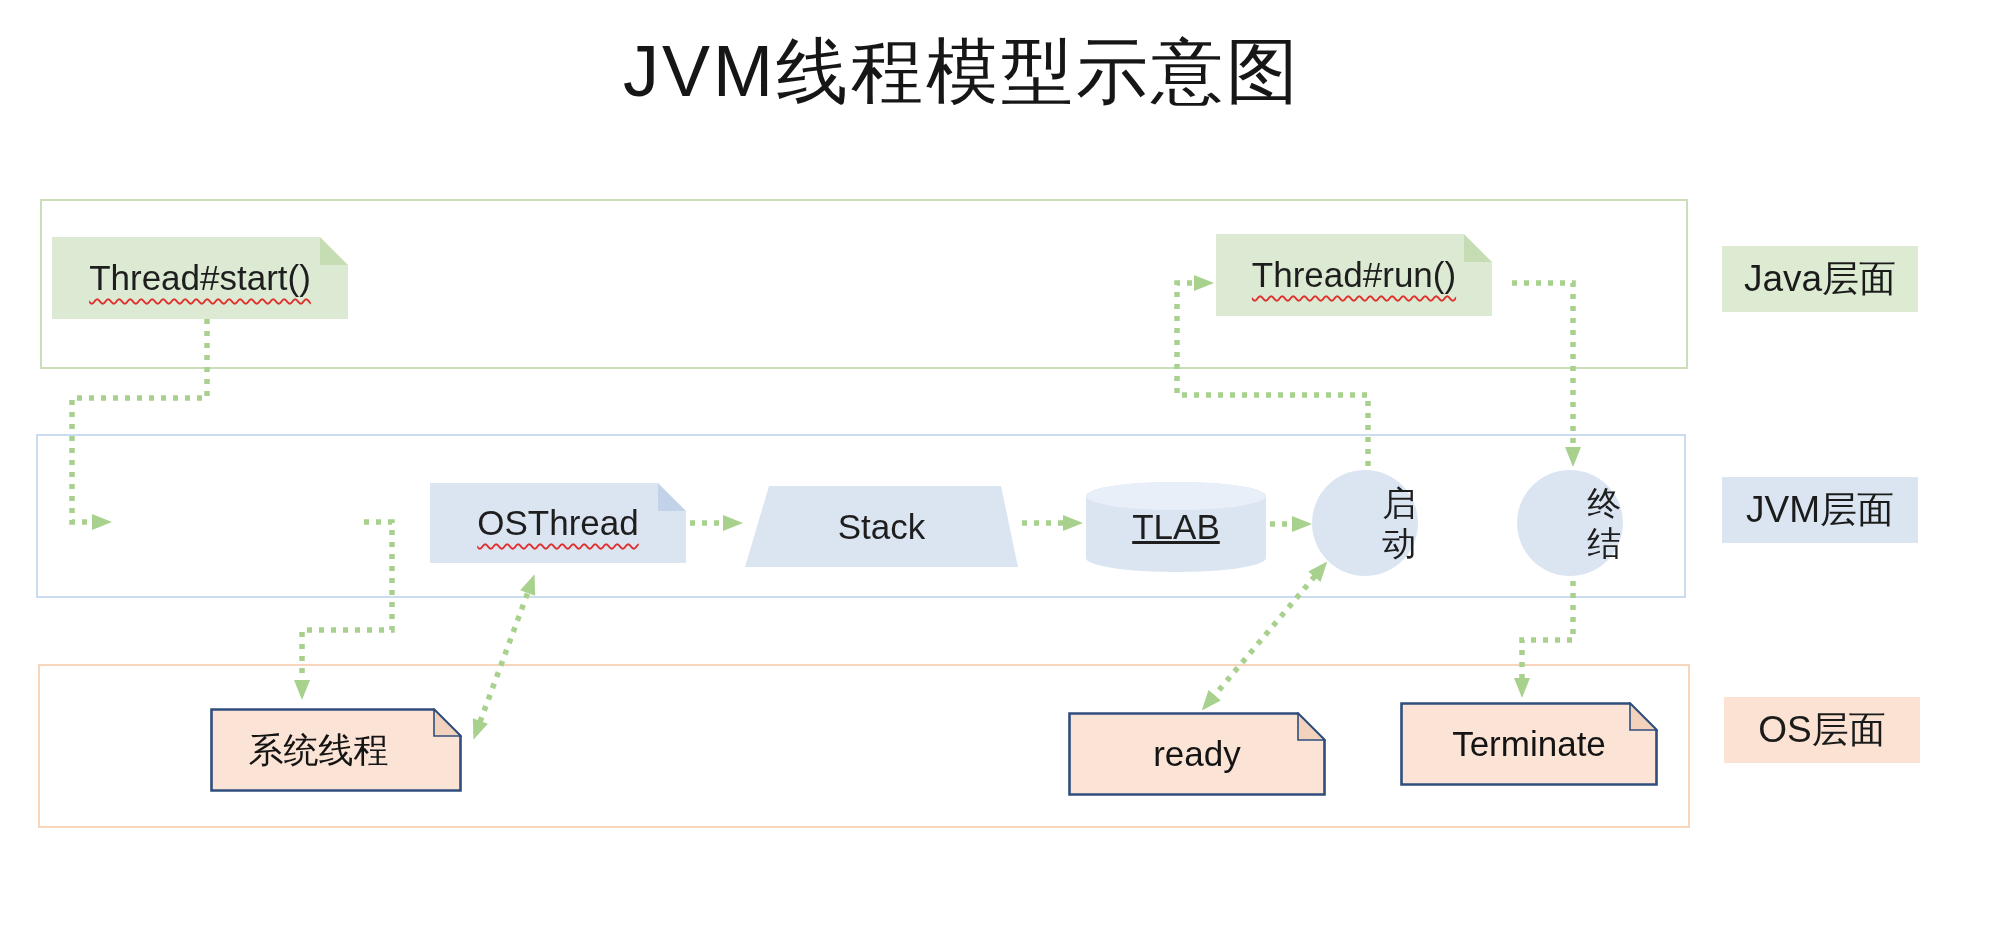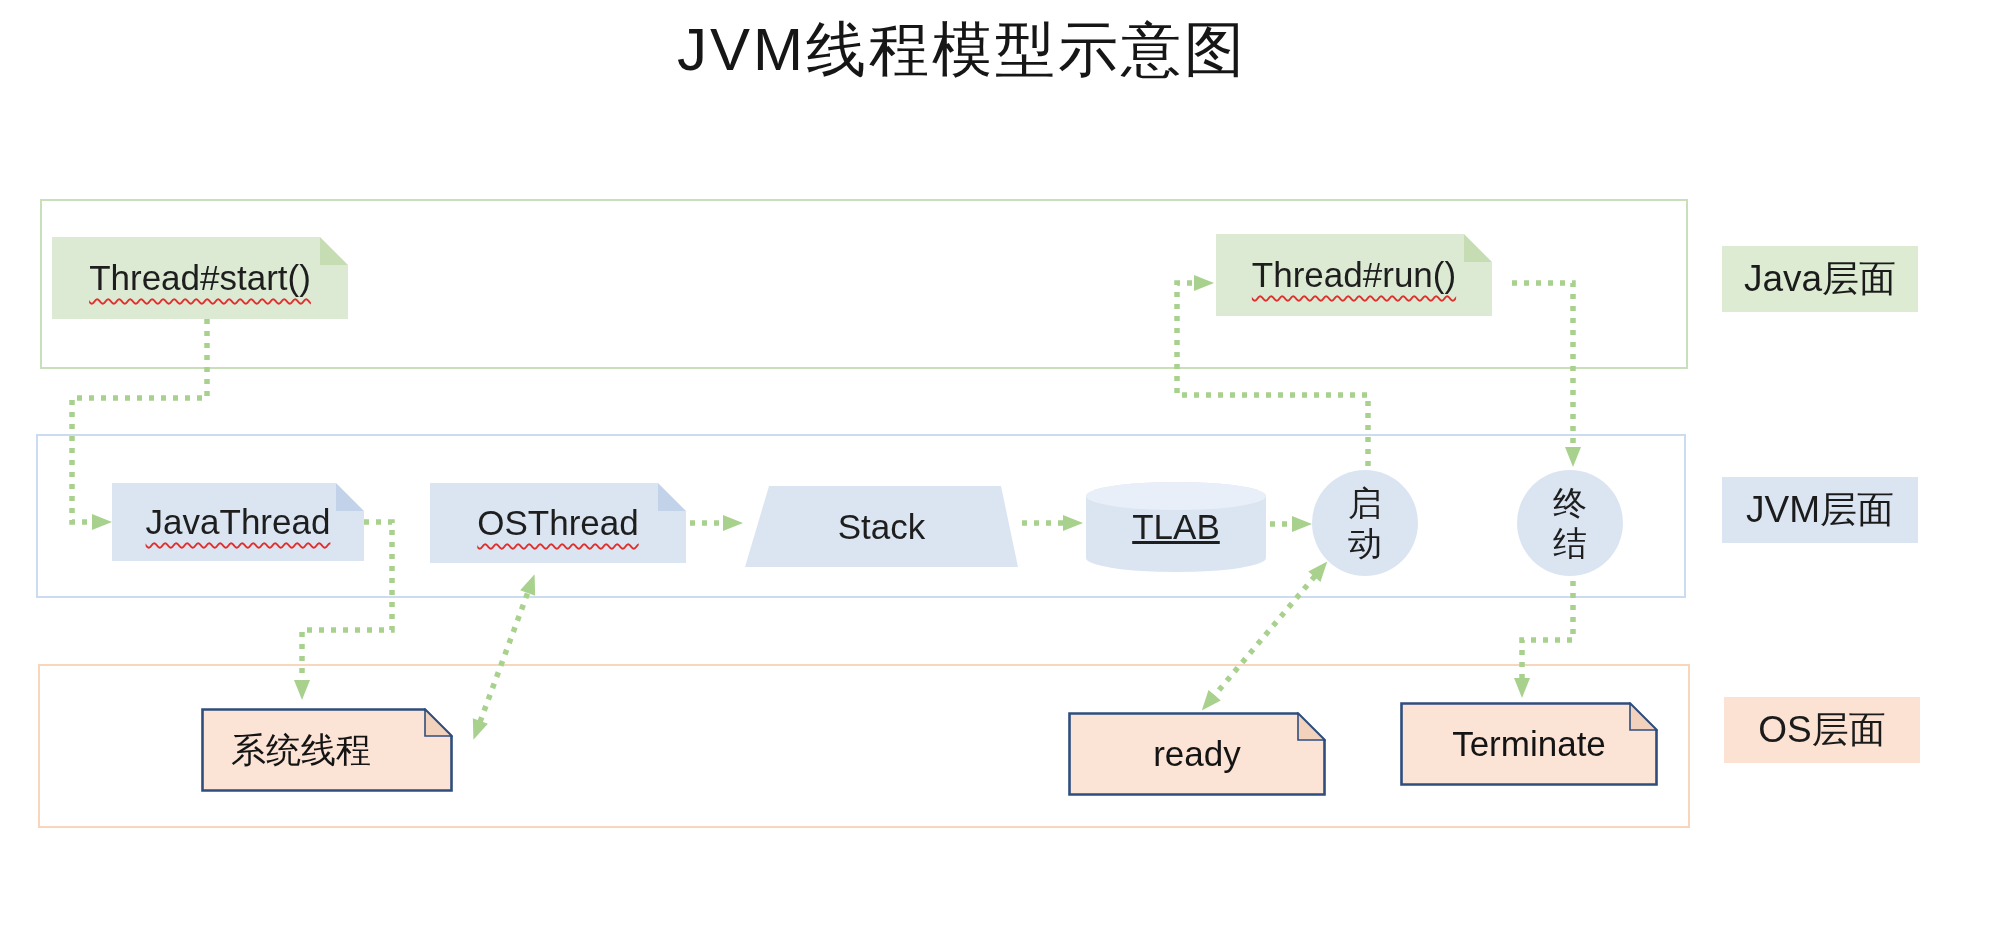--- a/index.html
+++ b/index.html
@@ -2,22 +2,22 @@
 <html><head>
 <meta charset="utf-8">
 <style>
   html,body{margin:0;padding:0;background:#ffffff;}
   .canvas{
     position:relative;width:2004px;height:926px;background:#ffffff;overflow:hidden;
     font-family:"Liberation Sans",sans-serif;color:#1e1e1e;
   }
   
   .page-title{
-    position:absolute;left:0;top:10px;width:1924px;text-align:center;
-    font-size:60px;font-weight:200;letter-spacing:3px;color:#161616;
+    position:absolute;left:0;top:24px;width:1924px;text-align:center;
+    font-size:72px;font-weight:200;letter-spacing:3px;color:#161616;
     font-family:"Liberation Sans",sans-serif;white-space:nowrap;
   }
   
   .band{position:absolute;background:#ffffff;box-sizing:border-box;}
   .band-java{left:40px;top:199px;width:1648px;height:170px;border:2px solid #c9dfba;}
   .band-jvm {left:36px;top:434px;width:1650px;height:164px;border:2px solid #ccdcf0;}
   .band-os  {left:38px;top:664px;width:1652px;height:164px;border:2px solid #f8d5bd;}
   
   .layer-label{
     position:absolute;height:66px;min-width:196px;box-sizing:border-box;padding:0 14px;
@@ -58,36 +58,36 @@
   }
   
   .cylinder{position:absolute;left:1086px;top:482px;width:180px;height:90px;z-index:10;}
   .cylinder .cyl-text{
     position:absolute;left:0;top:14px;width:100%;height:62px;
     display:flex;align-items:center;justify-content:center;font-size:35px;text-decoration:underline;
   }
   
   .state-circle{
     position:absolute;width:106px;height:106px;border-radius:50%;background:#dbe5f2;
-    display:flex;align-items:center;justify-content:center;z-index:10;
+    display:flex;align-items:center;justify-content:flex-end;z-index:10;
   }
   .state-circle .stack-text{
     width:1.1em;font-size:34px;line-height:1.18;text-align:center;
     word-break:break-all;font-weight:500;
   }
   .c-launch{left:1312px;top:470px;}
   .c-finish{left:1517px;top:470px;}
   
   .tag{position:absolute;z-index:10;}
   .tag svg{position:absolute;left:0;top:0;}
   .tag .tag-text{
     position:absolute;left:0;top:0;width:100%;height:100%;
     display:flex;align-items:center;justify-content:center;font-size:35px;color:#141414;
   }
-  .t-system{left:201px;top:708px;width:200px;height:84px;}
+  .t-system{left:210px;top:708px;width:200px;height:84px;padding-left:17px;}
   .t-system .tag-text{font-weight:500;}
   .t-ready {left:1068px;top:712px;width:258px;height:84px;}
   .t-terminate{left:1400px;top:702px;width:258px;height:84px;}
   
   .connectors{position:absolute;left:0;top:0;z-index:5;pointer-events:none;}
   .connectors path.flow{
     fill:none;stroke:#a9d18e;stroke-width:5.5;stroke-dasharray:5 7;stroke-linecap:butt;
   }
 </style>
 </head>
@@ -123,23 +123,20 @@
   <div class="layer-label label-jvm">JVM层面</div>
   <div class="layer-label label-os">OS层面</div>
 
   <div class="note note-green n-thread-start">
     <span class="squiggle">Thread#start()</span>
   </div>
   <div class="note note-green n-thread-run">
     <span class="squiggle">Thread#run()</span>
   </div>
 
-  <div class="note note-blue n-java-thread">
-    <span class="squiggle">JavaThread</span>
-  </div>
   <div class="note note-blue n-os-thread">
     <span class="squiggle">OSThread</span>
   </div>
   <div class="trapezoid">
     <span>Stack</span>
   </div>
   <div class="cylinder">
     <svg width="180" height="90" viewBox="0 0 180 90">
       <path d="M0,14 a90,14 0 0,1 180,0 V76 a90,14 0 0,1 -180,0 Z" fill="#dbe5f2"></path>
       <ellipse cx="90" cy="14" rx="90" ry="14" fill="#e9eff8"></ellipse>

